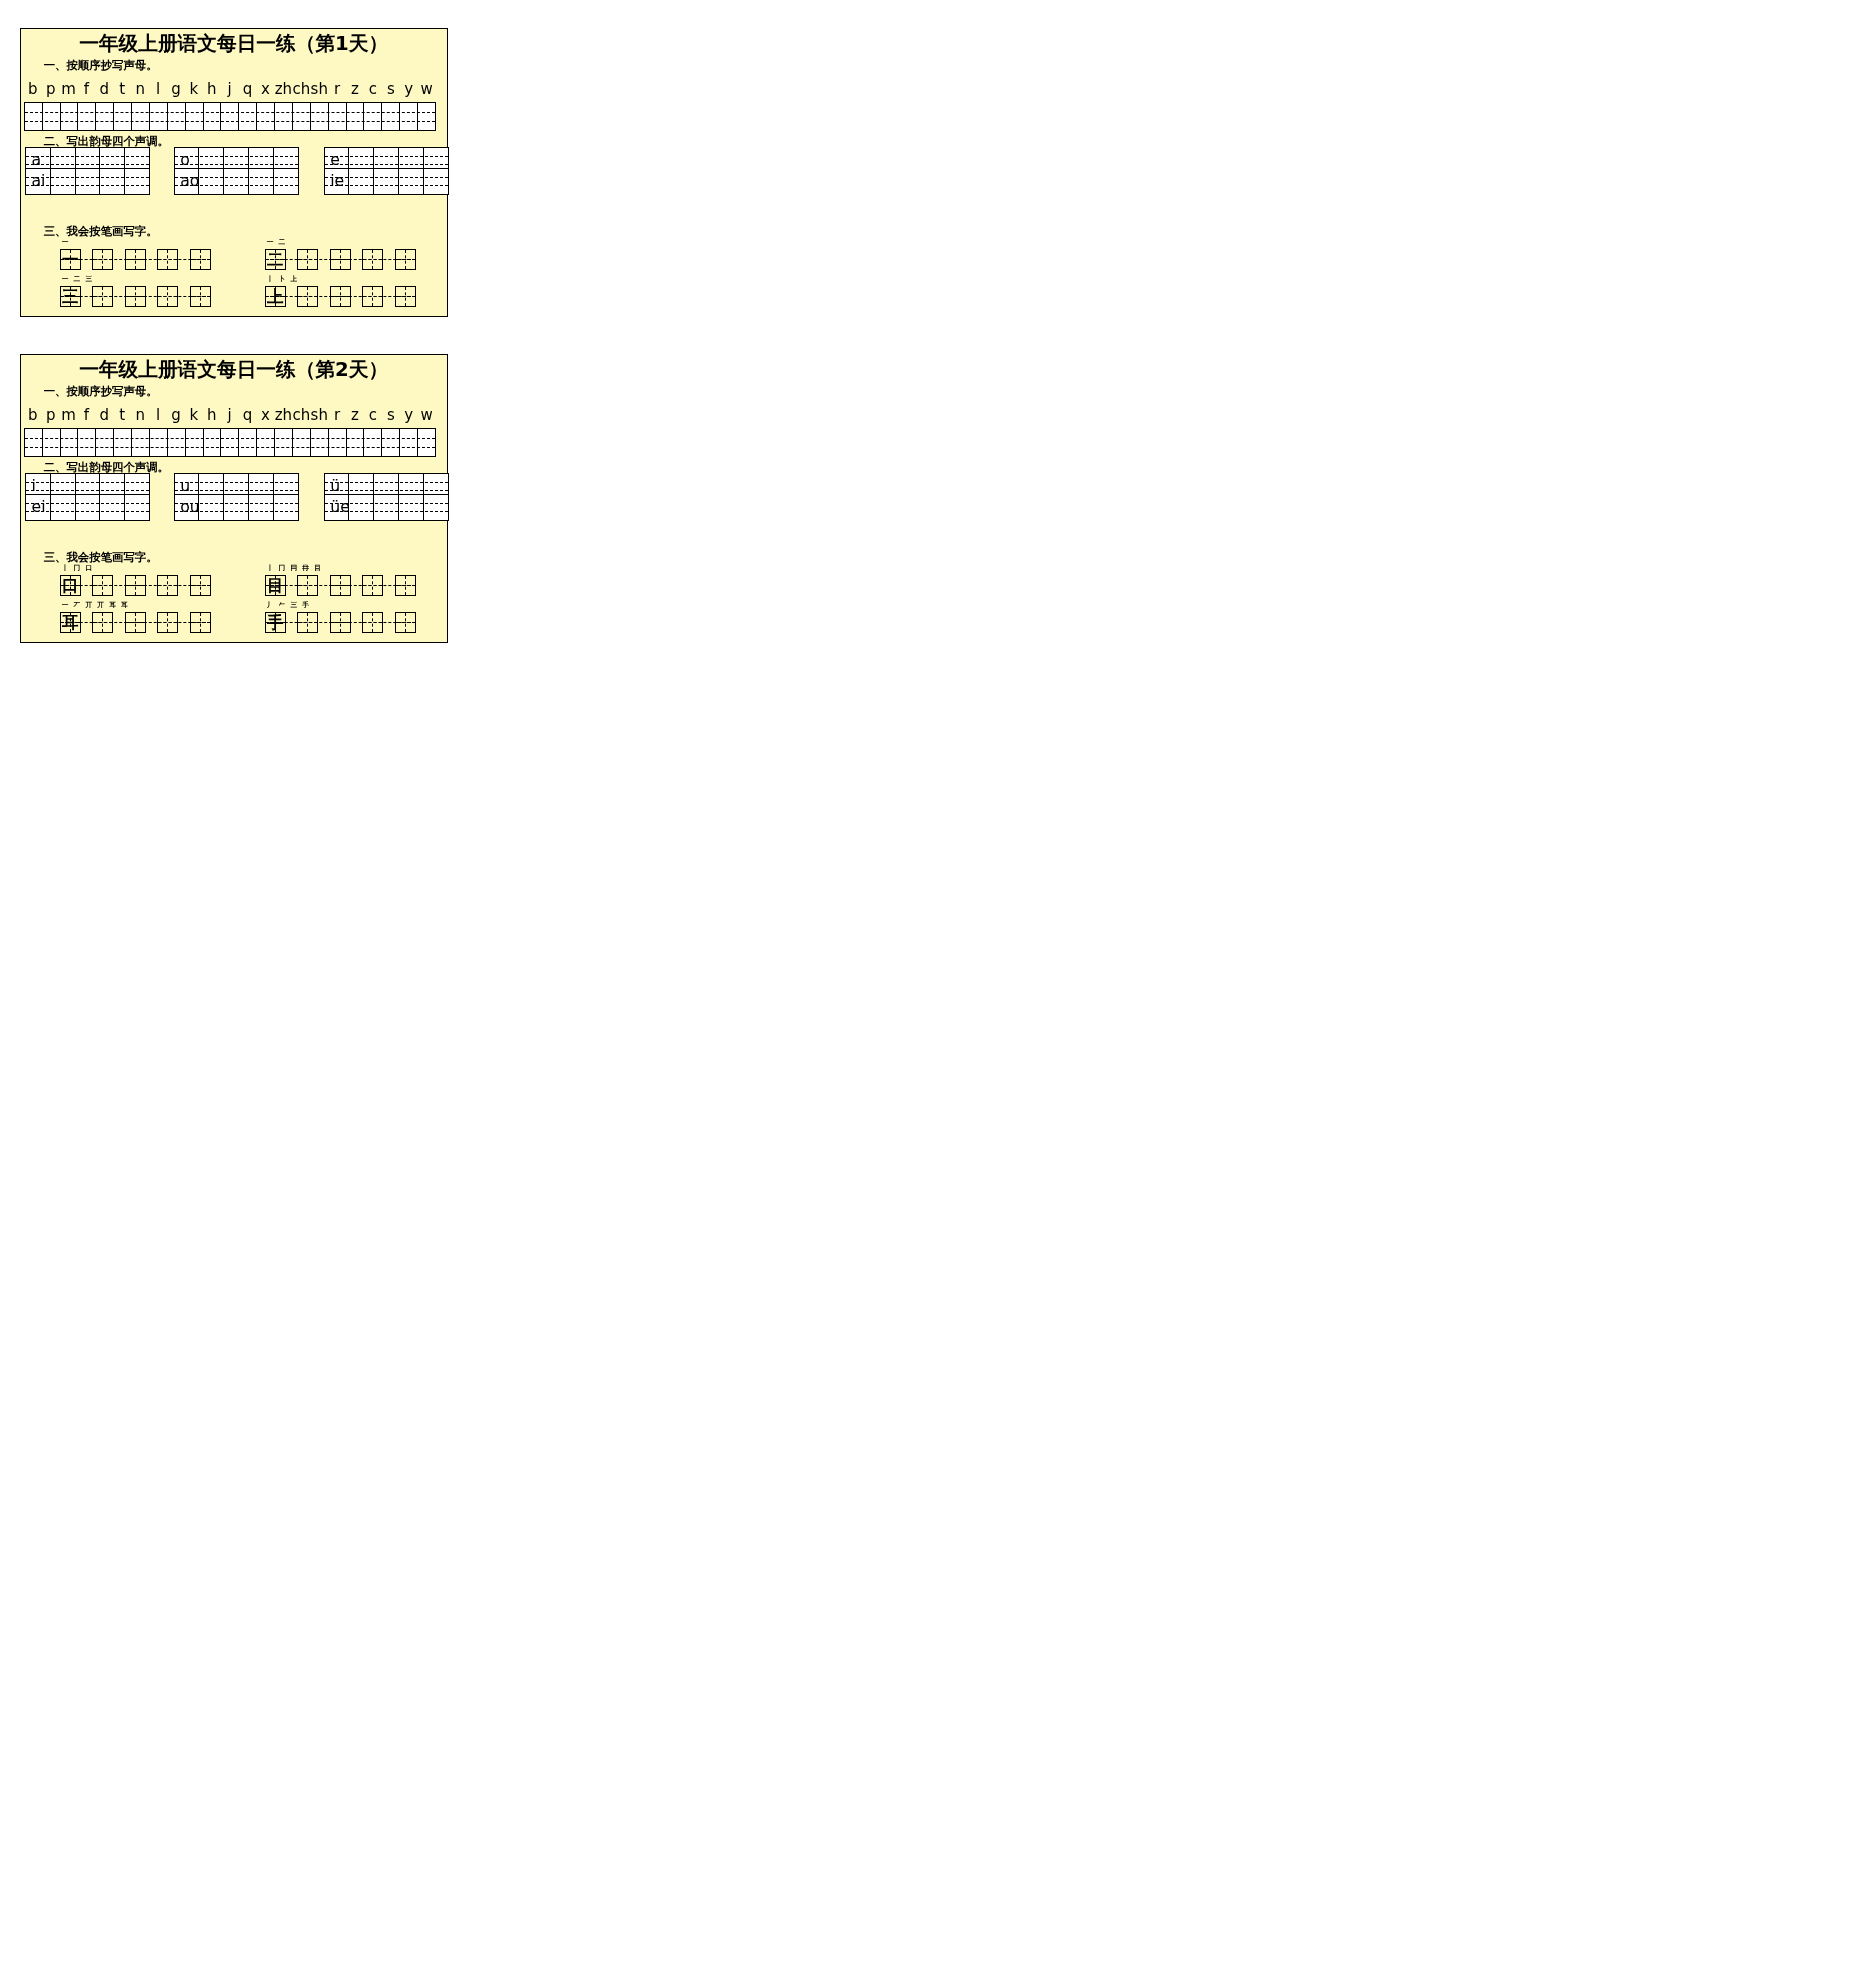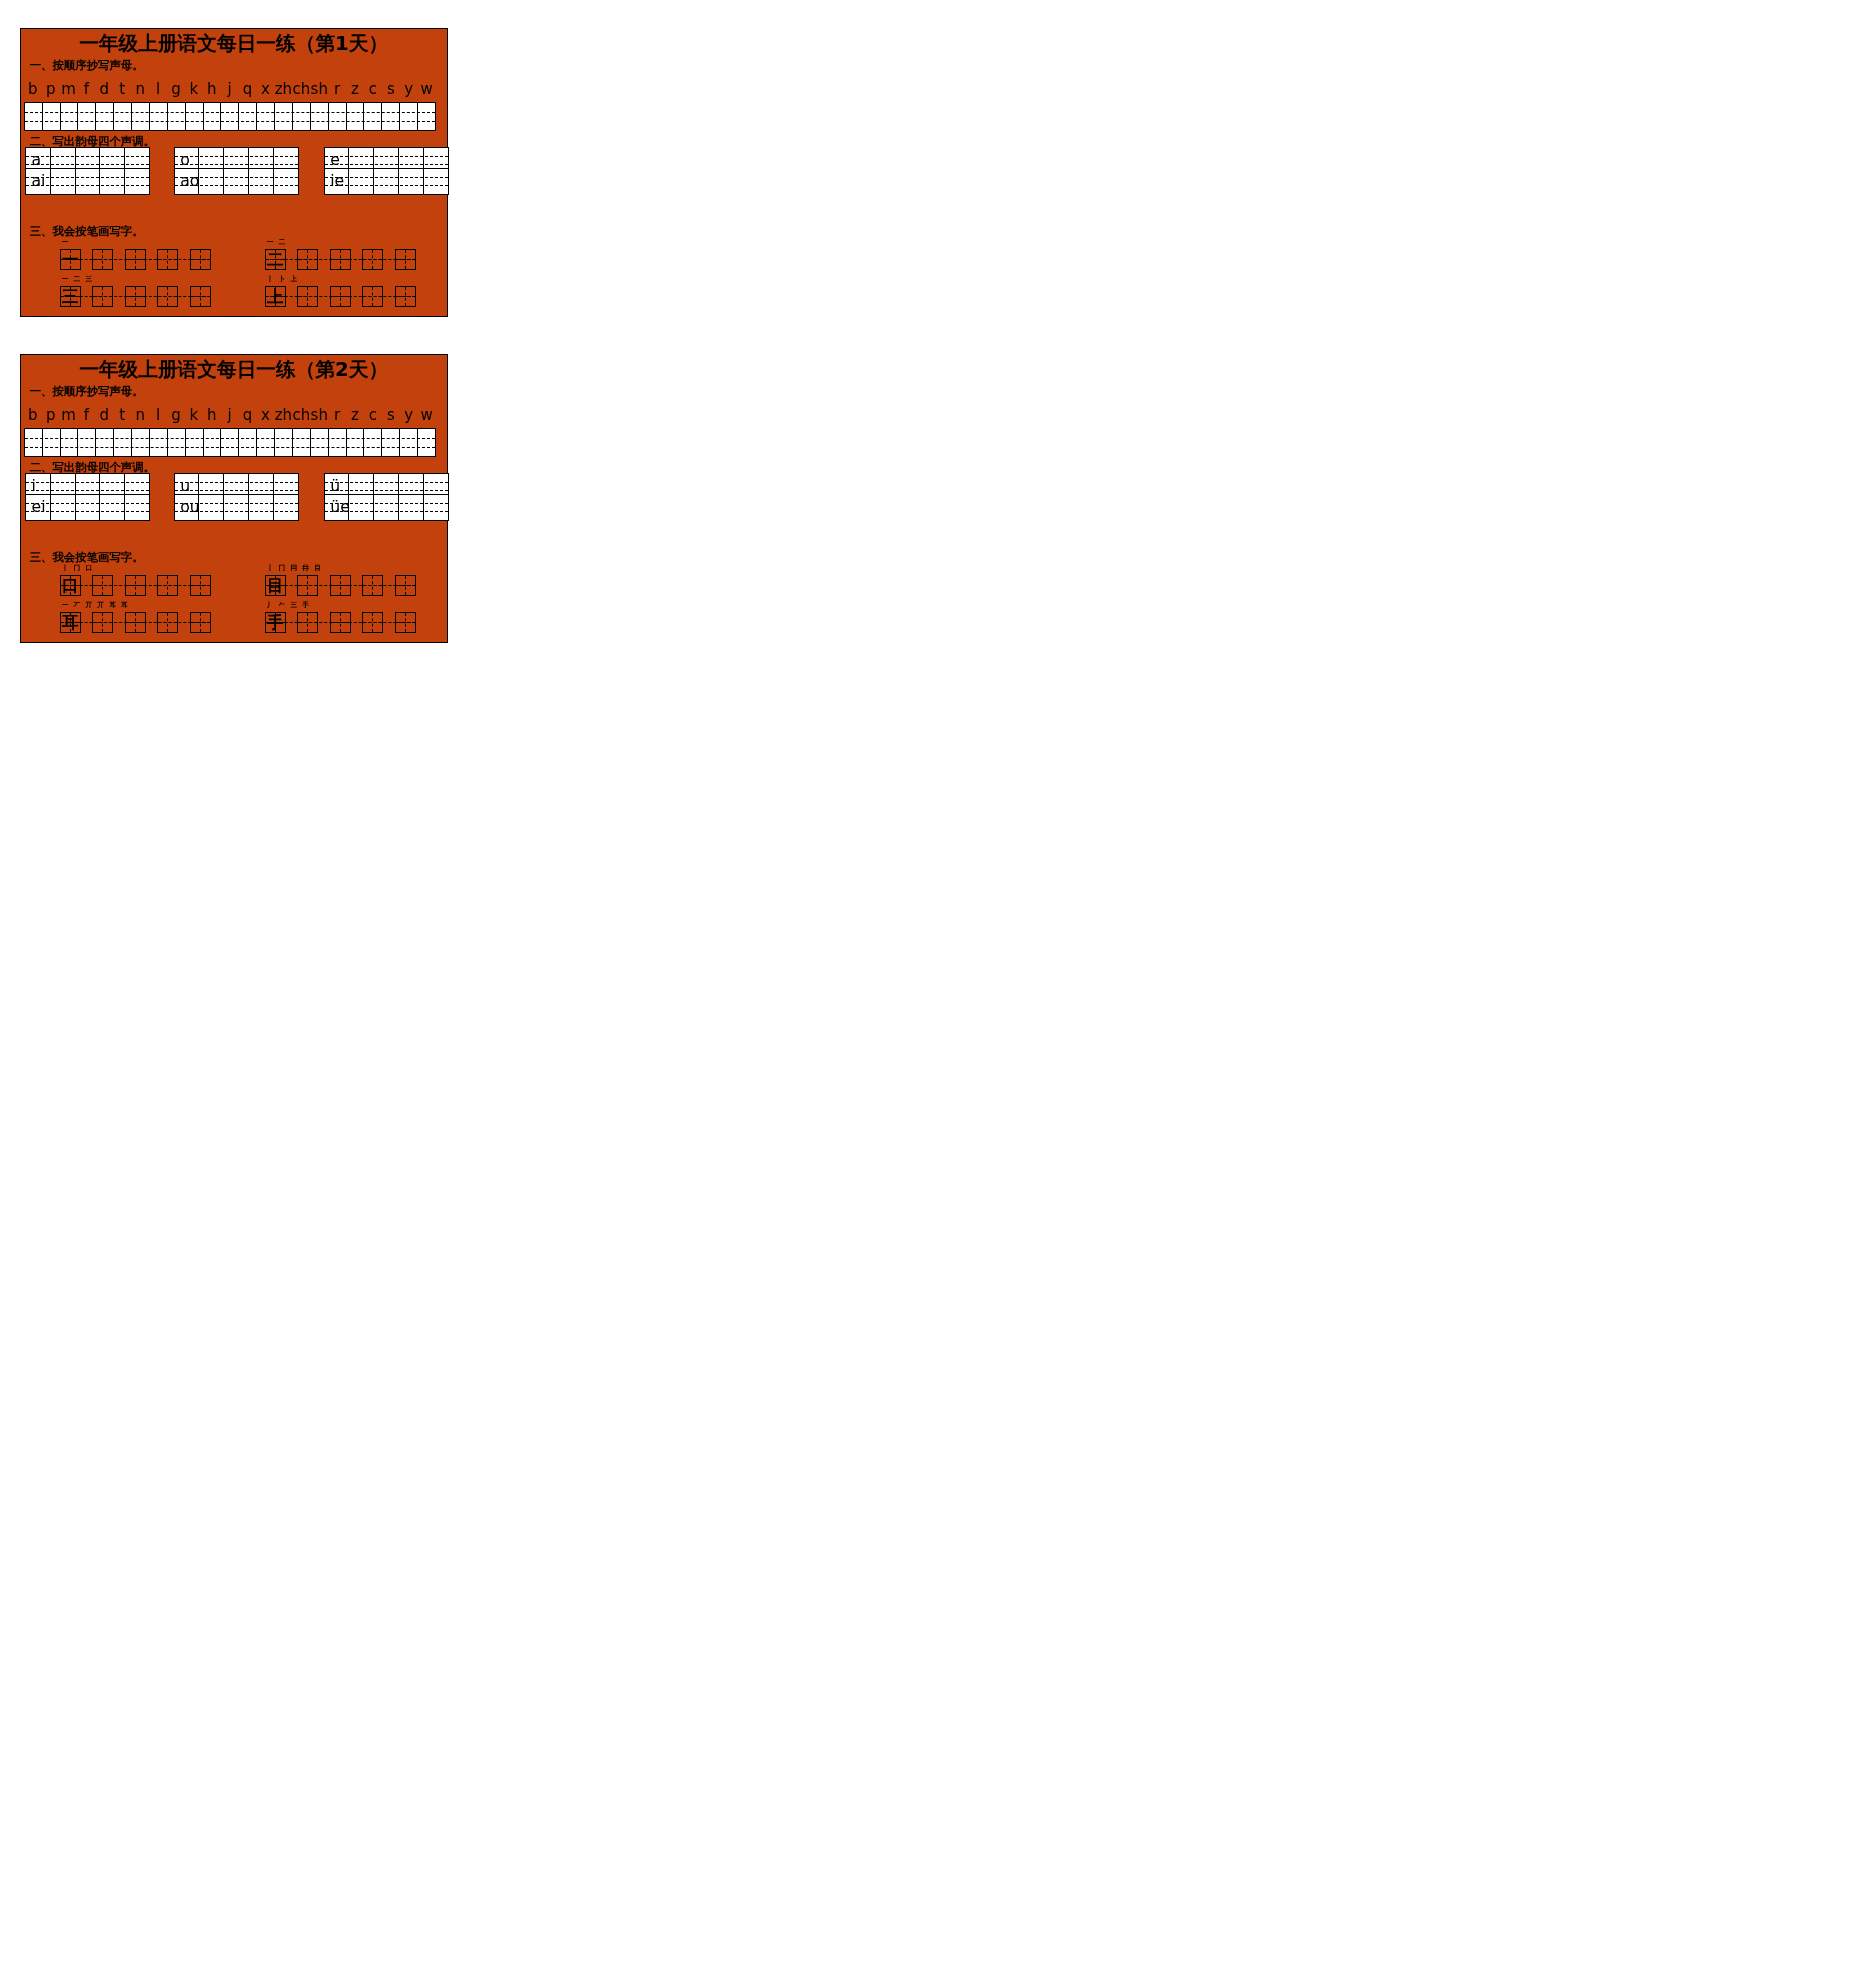--- a/index.html
+++ b/index.html
@@ -3,32 +3,32 @@
 <meta charset="utf-8">
 <style>
   html,body{margin:0;padding:0;}
   body{
     width:468px;height:662px;position:relative;
     background:#ffffff;color:#000;
     font-family:"DejaVu Sans",sans-serif;
   }
   .page{
     position:absolute;left:19.7px;width:428px;height:289px;
-    border:1.2px solid #000;background:#c2410c;box-sizing:border-box;
+    border:1.2px solid #000;background:#fef9c3;box-sizing:border-box;
   }
   .page-1{top:28px;}
   .page-2{top:345px;margin-top:9px;}
 
   .title{
     position:absolute;top:3.1px;left:0;width:100%;
     text-align:center;font-size:19.7px;font-weight:900;line-height:23.6px;
     font-family:"DejaVu Sans",sans-serif;white-space:nowrap;
   }
   .heading{
-    position:absolute;left:9px;font-size:11.4px;font-weight:700;
+    position:absolute;left:23px;font-size:11.4px;font-weight:700;
     font-family:"Liberation Serif",serif;white-space:nowrap;
   }
   .h1{top:29px;}
   .h2{top:105px;}
   .h3{top:195px;font-family:Liberation Mono, monospace;}
 
   
   .letters{
     position:absolute;left:3.1px;top:49px;width:412px;height:23px;
     display:flex;

